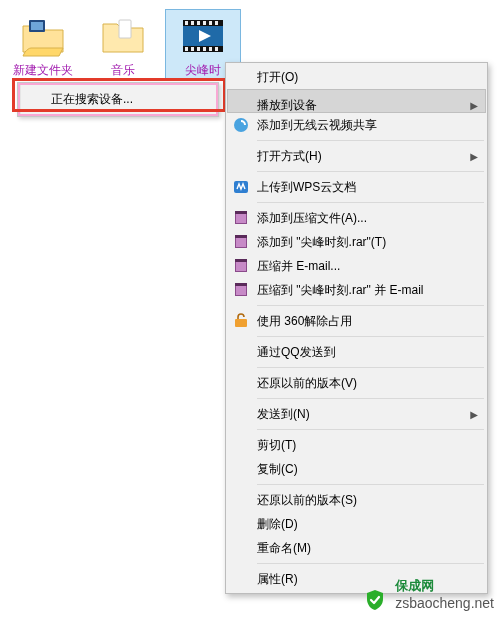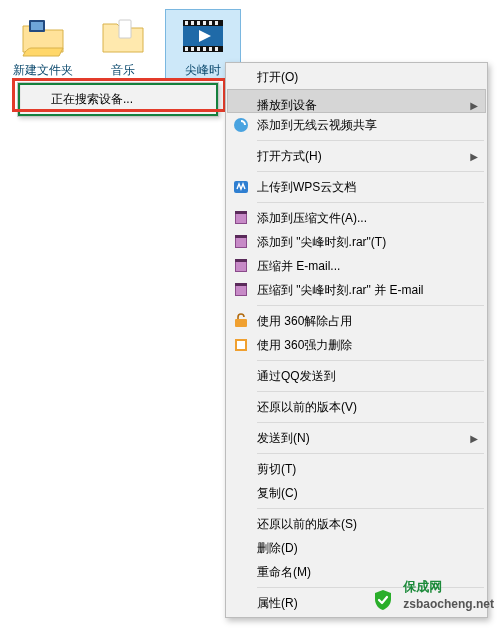--- a/index.html
+++ b/index.html
@@ -31,28 +31,28 @@
     outline: 1px solid #7ab7e0;
   }
   .icon-img {
     width: 48px; height: 48px;
     margin: 2px auto 2px auto;
     display: block;
   }
   .icon-label {
     display: block;
     font-size: 12px;
-    color: #0c4a6e;
+    color: #a21caf;
   }
   
   .flyout {
     position: absolute;
     top: 82px; left: 17px;
     width: 202px;
-    background: #15803d;
+    background: #f9a8d4;
     border: 1px solid #c7c7c7;
     box-shadow: 2px 2px 4px rgba(0,0,0,.18);
     padding: 2px;
   }
   .flyout-inner {
     padding: 6px 6px 6px 30px;
     background: #f2f2f2;
     border-left: 1px solid #e6e6e6;
   }
   .flyout-highlight {
@@ -109,21 +109,21 @@
     align-items: flex-end;
     gap: 10px;
     font-size: 13px;
     color: #1c8a3a;
   }
   .wm-shield {
     width: 20px; height: 22px;
     position: relative;
   }
   .wm-sub {
-    font-size: 12px; color: #555; margin-top: -2px; font-weight: bold;
+    font-size: 14px; color: #555; margin-top: -2px;
   }
 </style>
 </head>
 <body>
 
 <div class="desktop-area">
   <div class="icon-row">
     <div class="icon-cell">
       <svg class="icon-img" viewBox="0 0 48 48">
         <path d="M4 14h16l4 4h20v22H4z" fill="#ffe29a" stroke="#d9b24a"></path>
@@ -250,29 +250,20 @@
   <div class="ctx-sep"></div>
   <div class="ctx-item">
     <span class="ctx-icon">
       <svg viewBox="0 0 16 16" width="16" height="16">
           <rect x="2" y="6" width="12" height="8" rx="1" fill="#f0a030"></rect>
           <path d="M5 6v-2a3 3 0 0 1 6 0" stroke="#b06a10" fill="none" stroke-width="1.6"></path>
         </svg>
     </span>
     <span class="ctx-label">使用 360解除占用</span>
   </div>
-  <div class="ctx-item">
-    <span class="ctx-icon">
-      <svg viewBox="0 0 16 16" width="16" height="16">
-          <rect x="2" y="2" width="12" height="12" fill="#f0a030"></rect>
-          <rect x="4" y="4" width="8" height="8" fill="#fff"></rect>
-        </svg>
-    </span>
-    <span class="ctx-label">使用 360强力删除</span>
-  </div>
   <div class="ctx-sep"></div>
   <div class="ctx-item">
     <span class="ctx-icon"></span>
     <span class="ctx-label">通过QQ发送到</span>
   </div>
   <div class="ctx-sep"></div>
   <div class="ctx-item">
     <span class="ctx-icon"></span>
     <span class="ctx-label">还原以前的版本(V)</span>
   </div>

